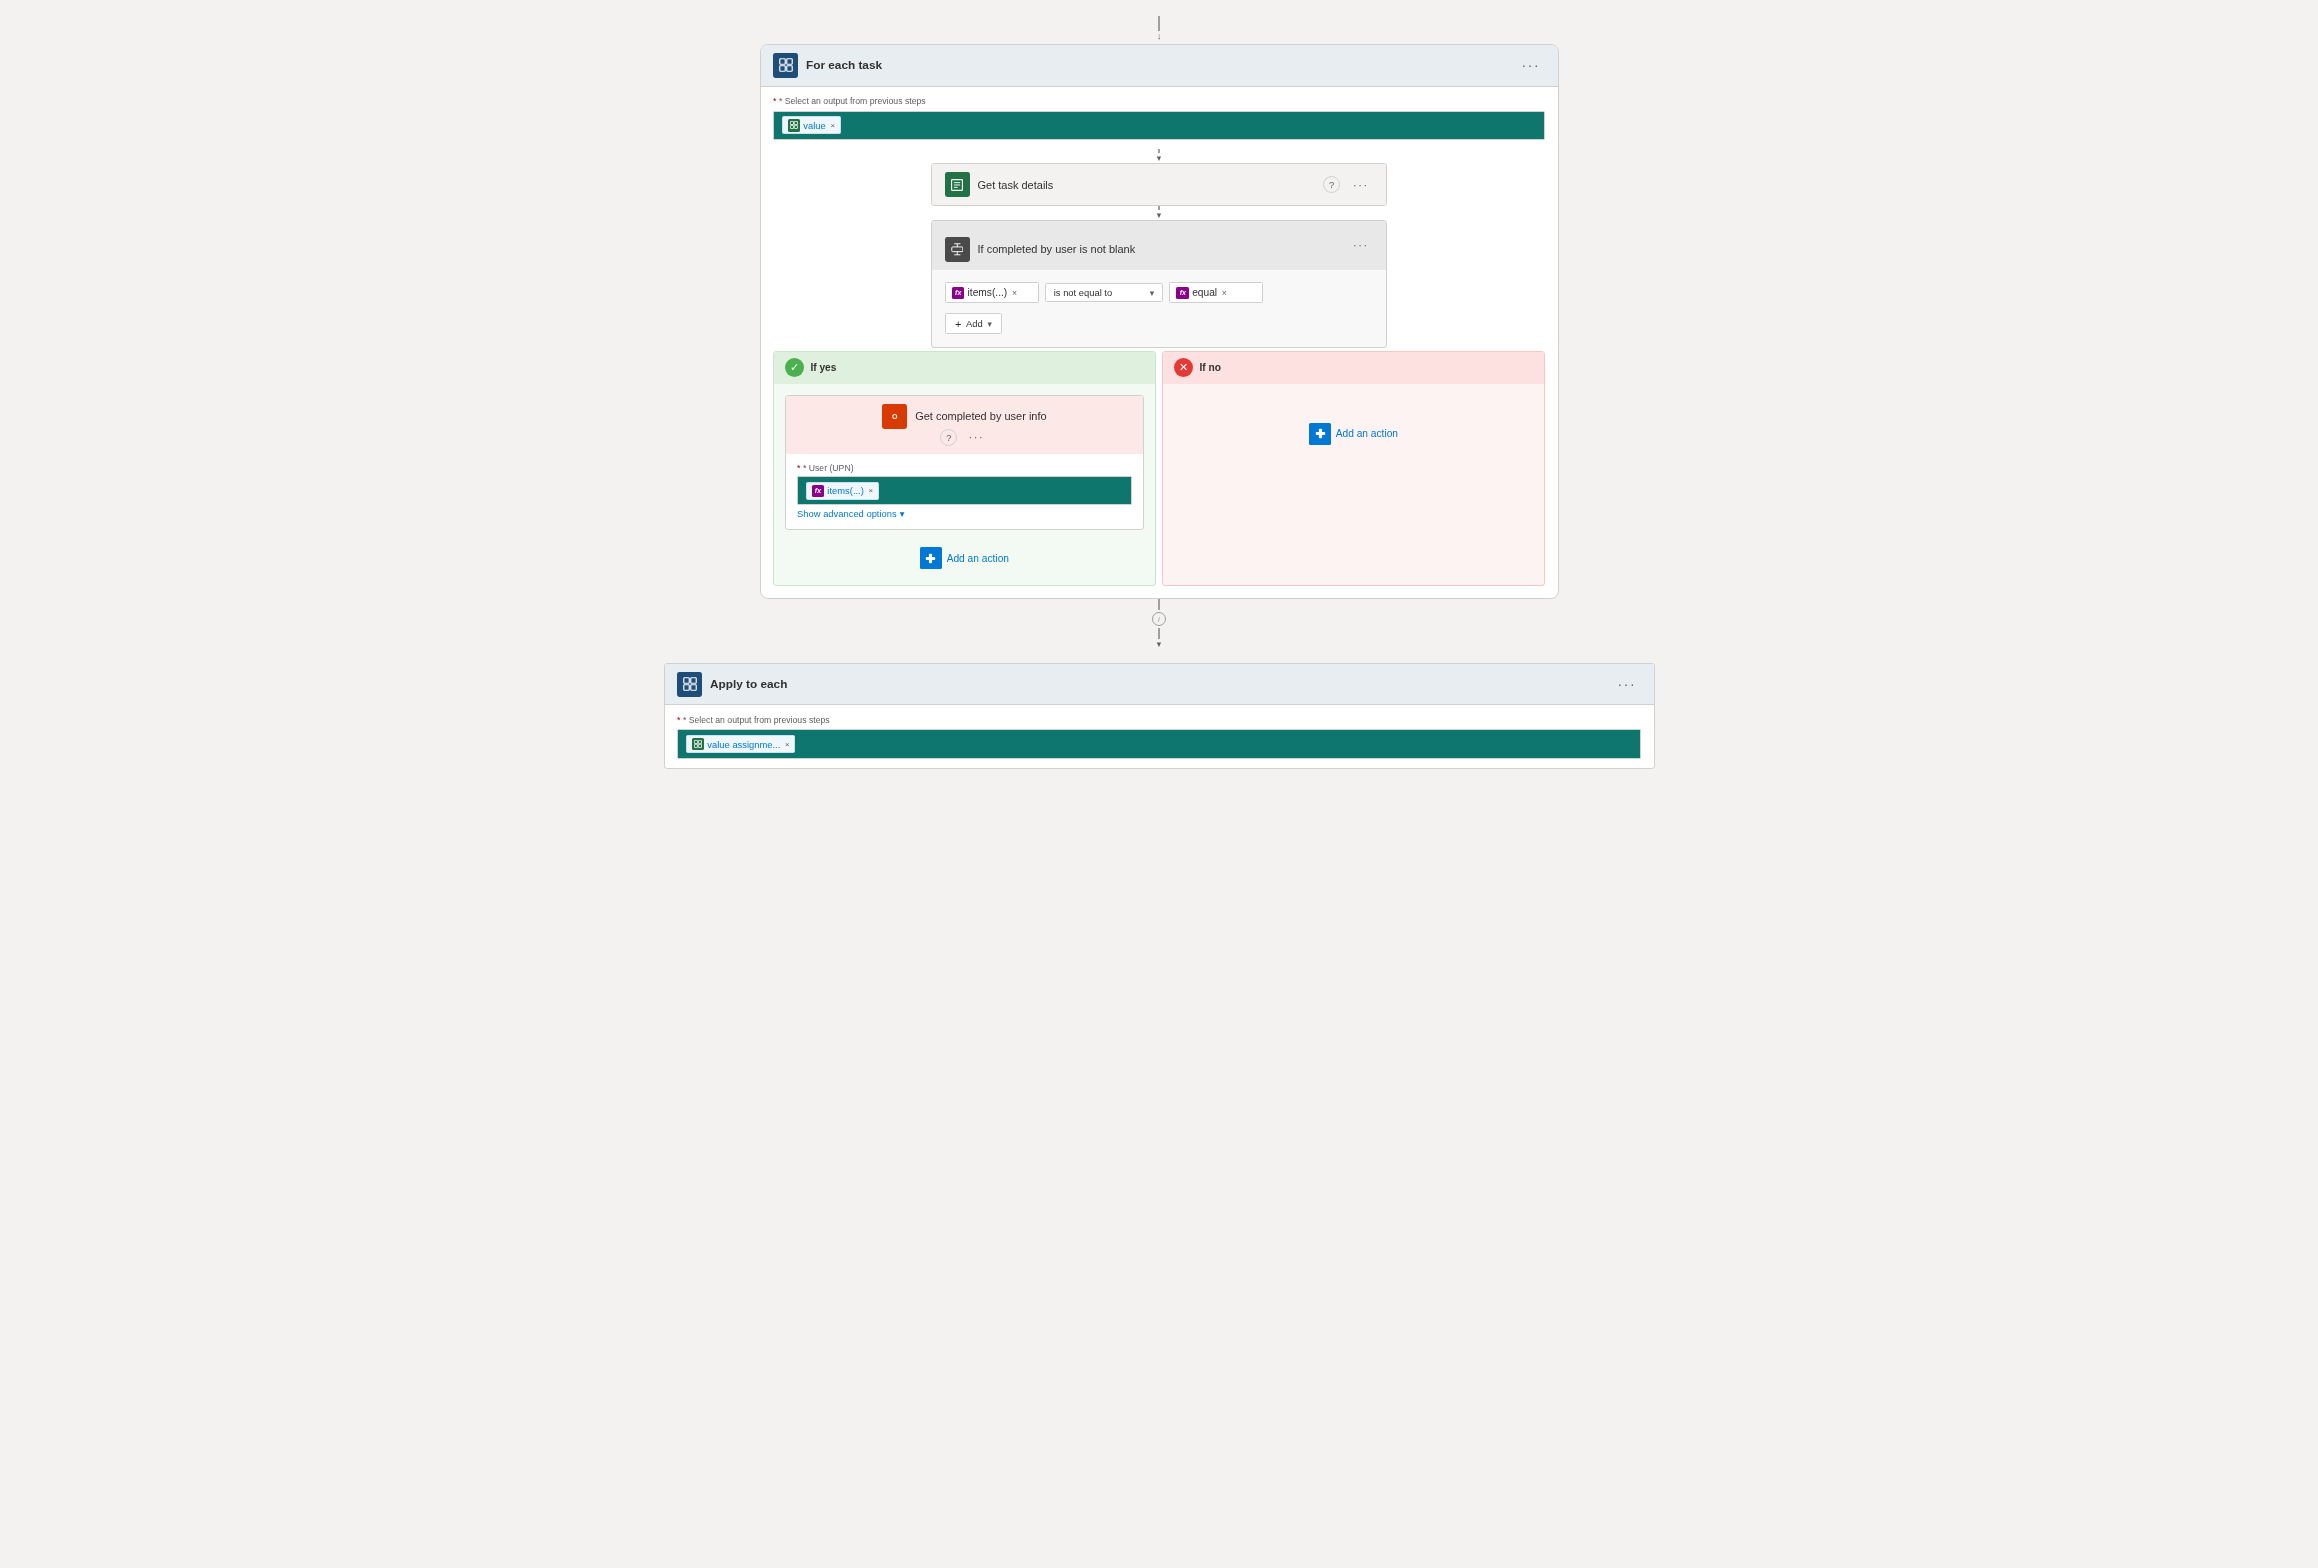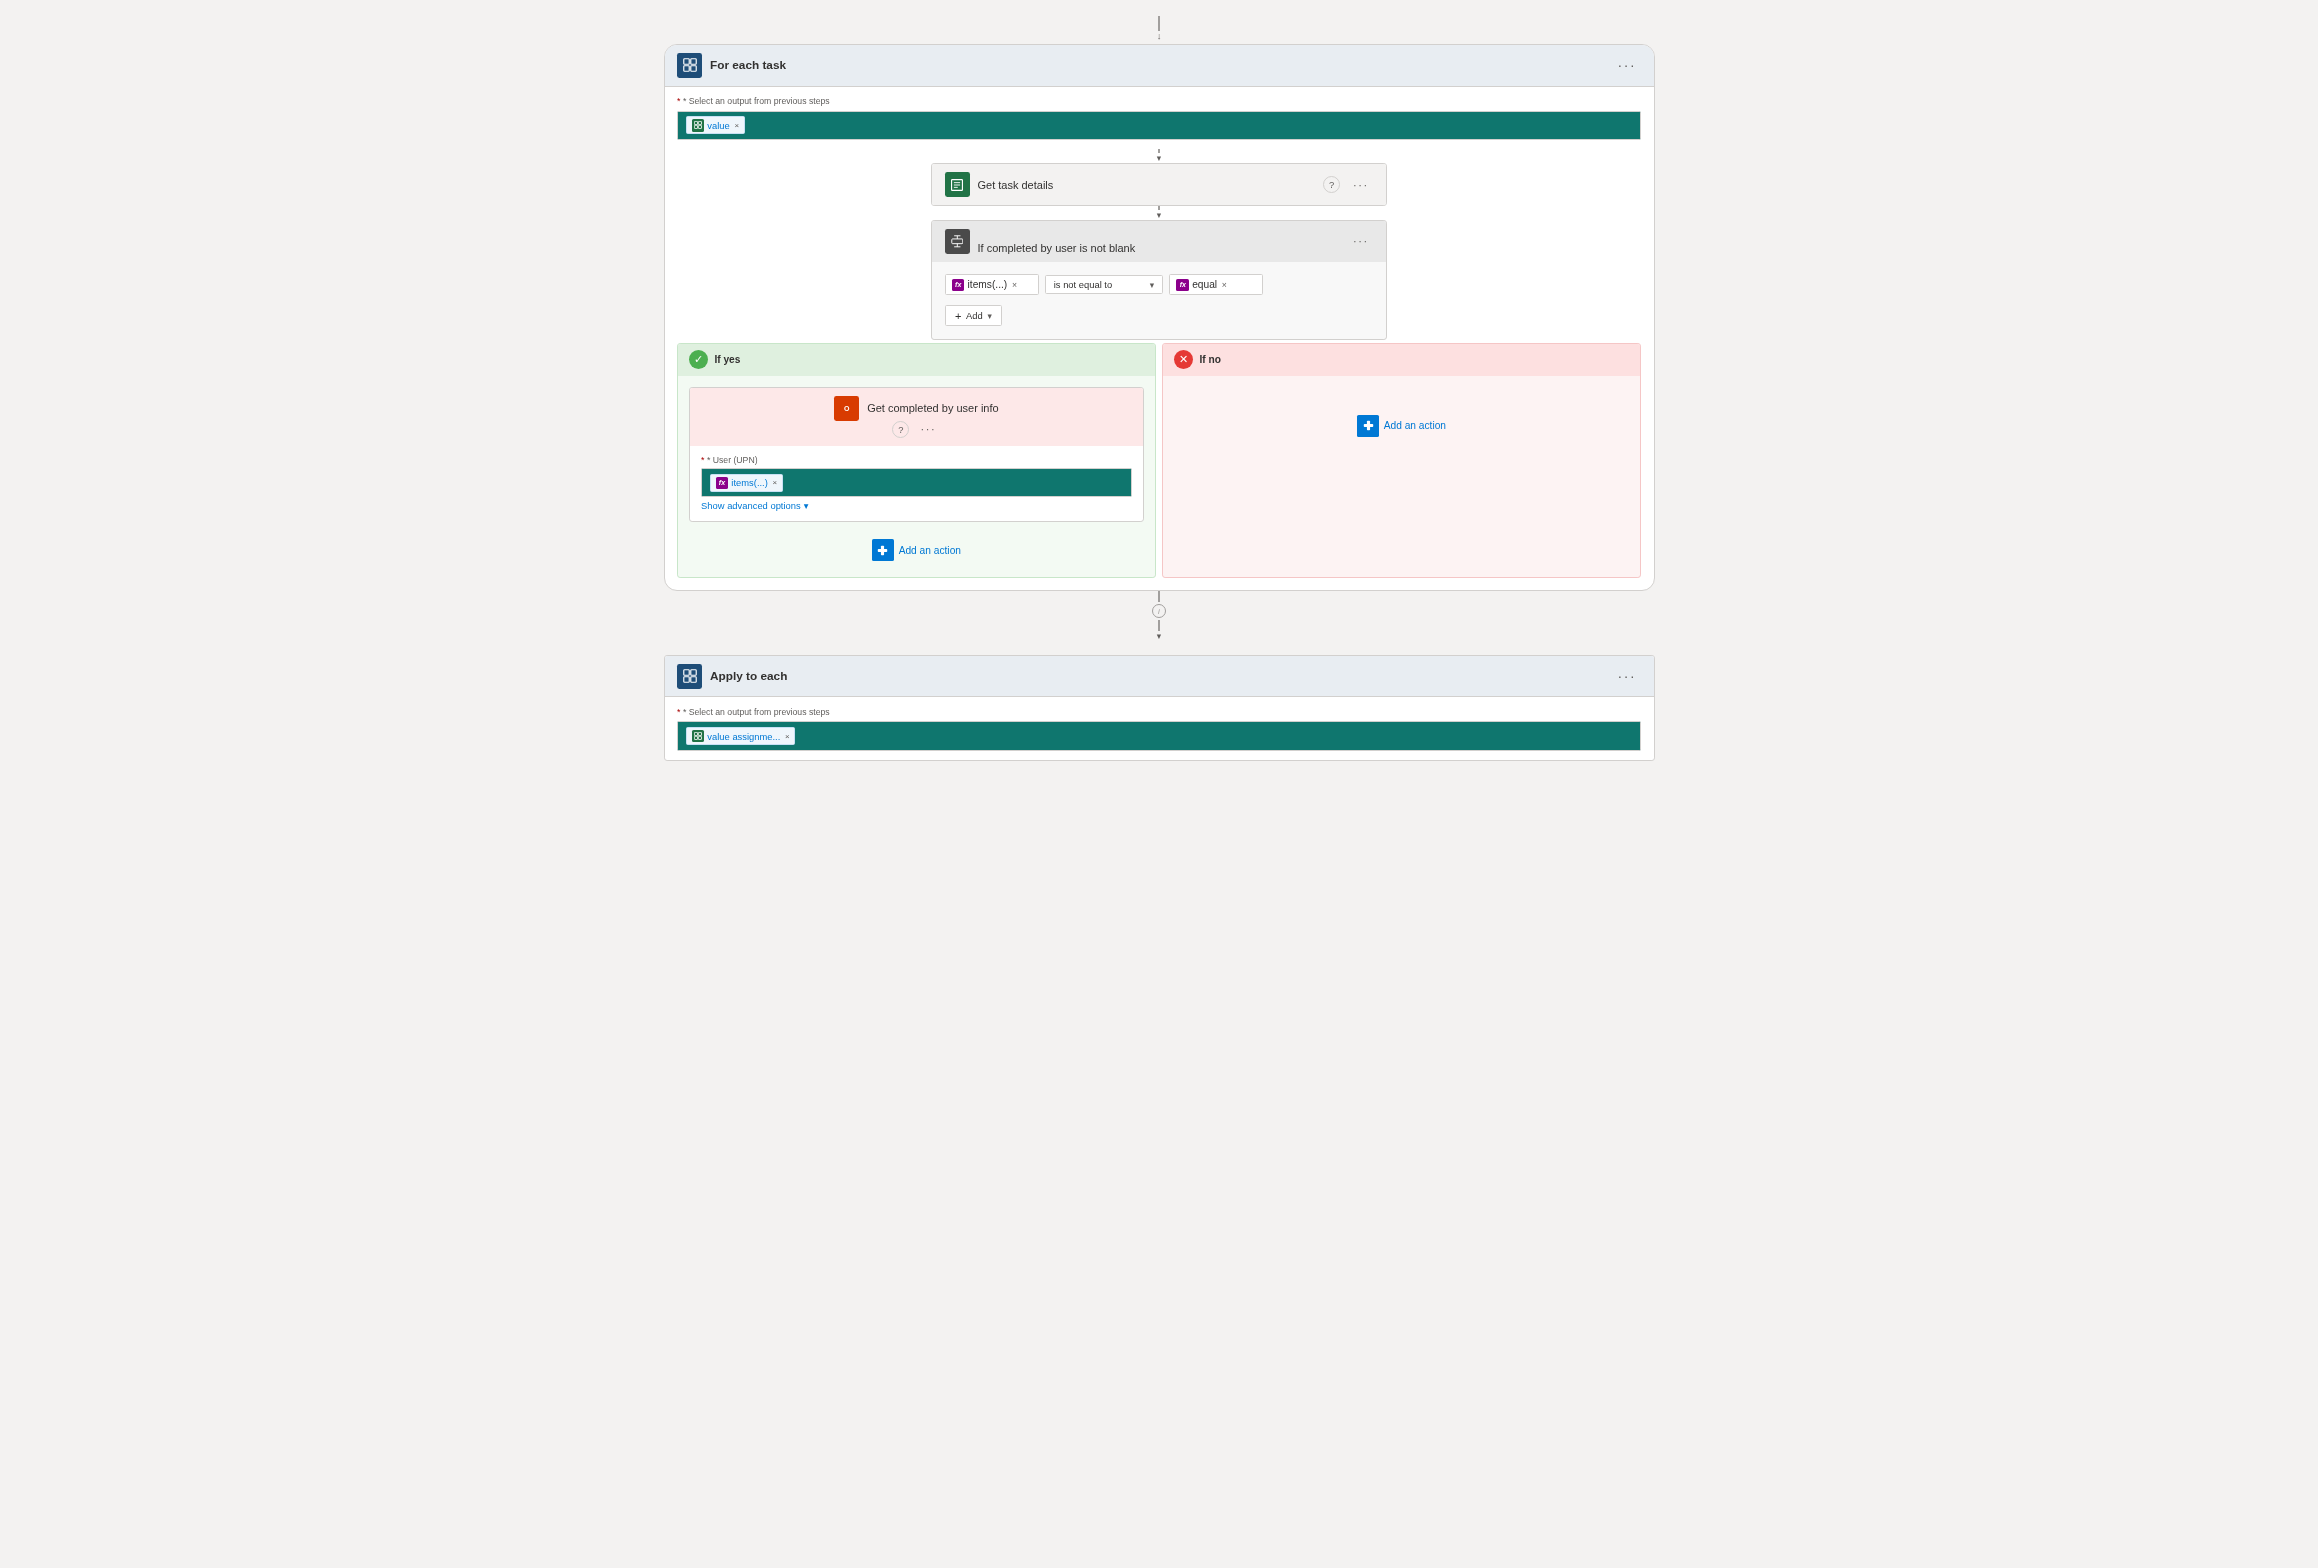--- a/index.html
+++ b/index.html
@@ -14,24 +14,24 @@
     .canvas {
       padding: 15.7px 31px;
       display: flex;
       flex-direction: column;
       align-items: center;
       gap: 0;
     }
 
     
     .loop-card {
-      width: 991px;
+      width: 799px;
       background: #fff;
       border: 0.8px solid #d2d0ce;
-      border-radius: 13px;
+      border-radius: 8px;
       overflow: hidden;
     }
     .loop-header {
       display: flex;
       align-items: center;
       justify-content: space-between;
       padding: 7.9px 12.6px;
       background: #e8edf2;
       border-bottom: 0.8px solid #d2d0ce;
     }
@@ -516,21 +516,21 @@
         </div>
       </div>
 
       <div style="height:14px;display:flex;flex-direction:column;align-items:center;">
         <div style="width:1.6px;height:11px;background:#a19f9d;"></div>
         <div style="font-size:8.7px;color:#605e5c;">▾</div>
       </div>
 
       <div class="condition-card">
         <div class="condition-header">
-          <div style="display:flex;align-items:flex-end;gap:7.9px;">
+          <div style="display:flex;align-items:center;gap:7.9px;margin-top:8px;">
             <div class="step-icon-dark">
               <svg width="12.6" height="12.6" viewBox="0 0 16 16" fill="none">
                 <rect x="1" y="5" width="14" height="6" rx="1" stroke="white" stroke-width="1.2" fill="none"></rect>
                 <line x1="8" y1="1" x2="8" y2="5" stroke="white" stroke-width="1.2"></line>
                 <line x1="8" y1="11" x2="8" y2="15" stroke="white" stroke-width="1.2"></line>
                 <line x1="4" y1="15" x2="12" y2="15" stroke="white" stroke-width="1.2"></line>
                 <line x1="4" y1="1" x2="12" y2="1" stroke="white" stroke-width="1.2"></line>
               </svg>
             </div>
             <span class="step-title">If completed by user is not blank</span>

